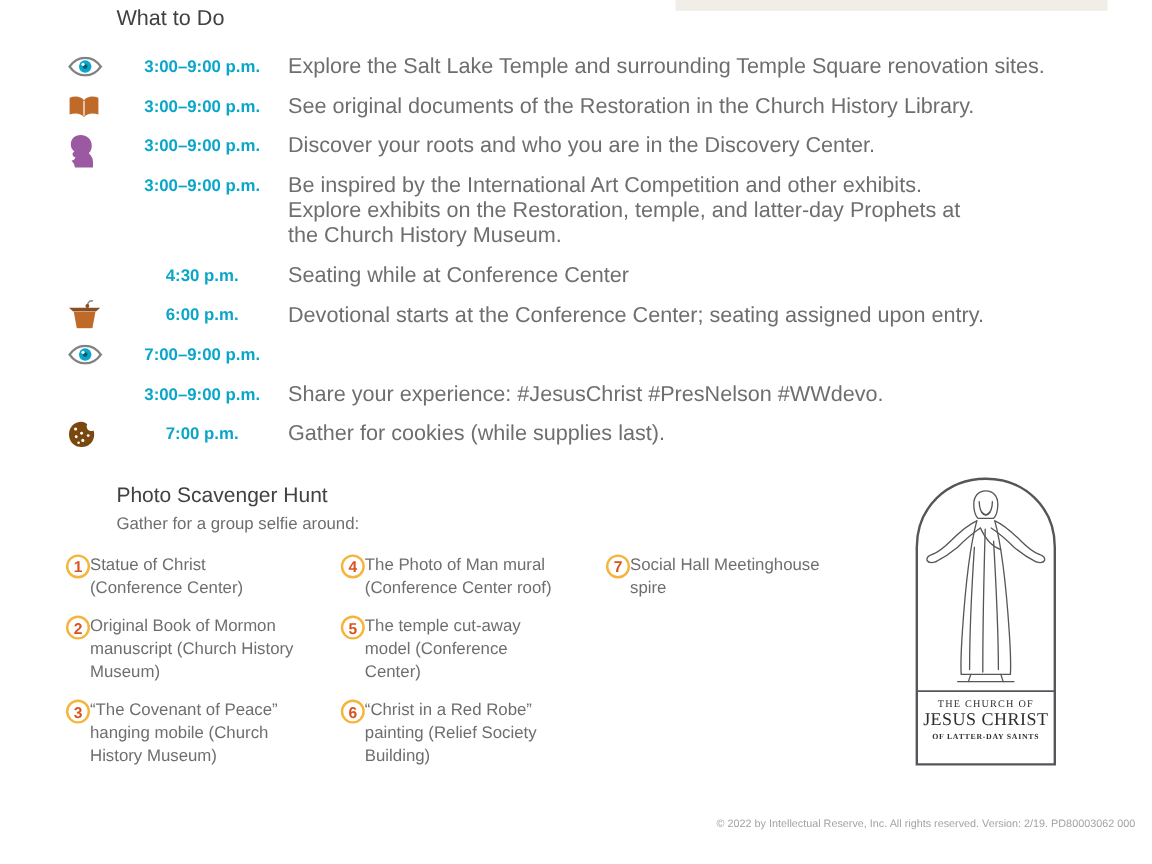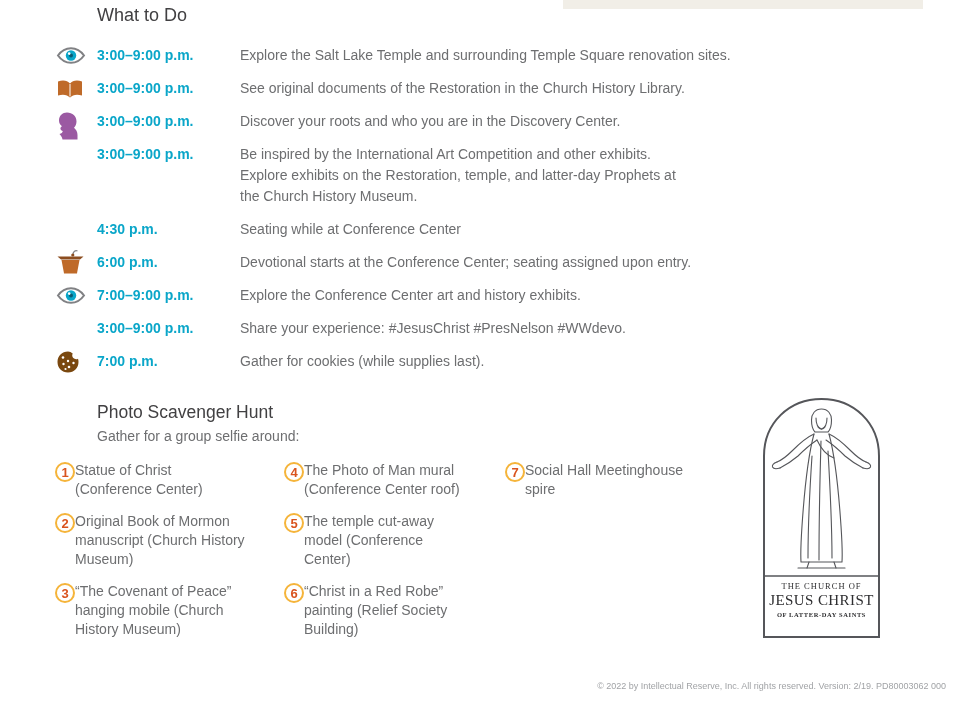--- a/index.html
+++ b/index.html
@@ -8,22 +8,22 @@
     width:960px; height:720px; position:relative; overflow:hidden;
     background:#ffffff; font-family:"Liberation Sans", sans-serif; color:#6D6E70;
   }
   .topbar { position:absolute; left:563px; top:0; width:360px; height:9px; background:#F1EEE7; }
 
   .wtd-title { position:absolute; left:97px; top:5px; font-size:18px; color:#414042; }
 
   .schedule { position:absolute; left:55px; top:45px; width:890px; }
   .row { display:flex; align-items:flex-start; margin-bottom:12px; }
   .icon-cell { width:42px; height:21px; display:flex; align-items:center; padding-left:1px; flex:0 0 auto; overflow:visible; }
-  .time { width:143px; flex:0 0 auto; font-weight:bold; font-size:14px; line-height:21px; color:#0AA6C9; }
-  .desc { width:660px; font-size:14px; line-height:21px; white-space:pre-line; }
+  .time { width:143px; flex:0 0 auto; font-weight:bold; font-size:14px; line-height:21px; color:#0AA6C9;text-align:center; }
+  .desc { width:660px; font-size:18px; line-height:21px; white-space:pre-line; }
 
   .sh-title { position:absolute; left:97px; top:402px; font-size:17.5px; color:#414042; }
   .sh-sub   { position:absolute; left:97px; top:428px; font-size:14px; }
 
   .sh-grid { position:absolute; left:55px; top:461px; display:flex; }
   .sh-col  { display:flex; flex-direction:column; }
   .sh-col1 { width:229px; } .sh-col2 { width:221px; } .sh-col3 { width:235px; }
   .sh-item { display:flex; align-items:flex-start; margin-bottom:13px; }
   .badge {
     width:20px; height:20px; flex:0 0 auto; margin-top:1px;
@@ -117,21 +117,20 @@
   <div class="row">
     <div class="icon-cell">
       <svg width="30" height="17" viewBox="0 0 30 17">
         <path d="M2 8.5 C6 2.8 10.5 1.2 15 1.2 C19.5 1.2 24 2.8 28 8.5 C24 14.2 19.5 15.8 15 15.8 C10.5 15.8 6 14.2 2 8.5 Z" fill="#fff" stroke="#808184" stroke-width="2"></path>
         <circle cx="15" cy="8.5" r="5.2" fill="#0AA6C9"></circle>
         <circle cx="15" cy="8.5" r="2" fill="#0B5B74"></circle>
         <circle cx="13.2" cy="6.6" r="1.3" fill="#fff"></circle>
       </svg>
     </div>
     <div class="time">7:00–9:00 p.m.</div>
-    <div class="desc">Explore the Conference Center art and history exhibits.</div>
   </div>
 
   <div class="row">
     <div class="icon-cell"></div>
     <div class="time">3:00–9:00 p.m.</div>
     <div class="desc">Share your experience: #JesusChrist #PresNelson #WWdevo.</div>
   </div>
 
   <div class="row">
     <div class="icon-cell">

